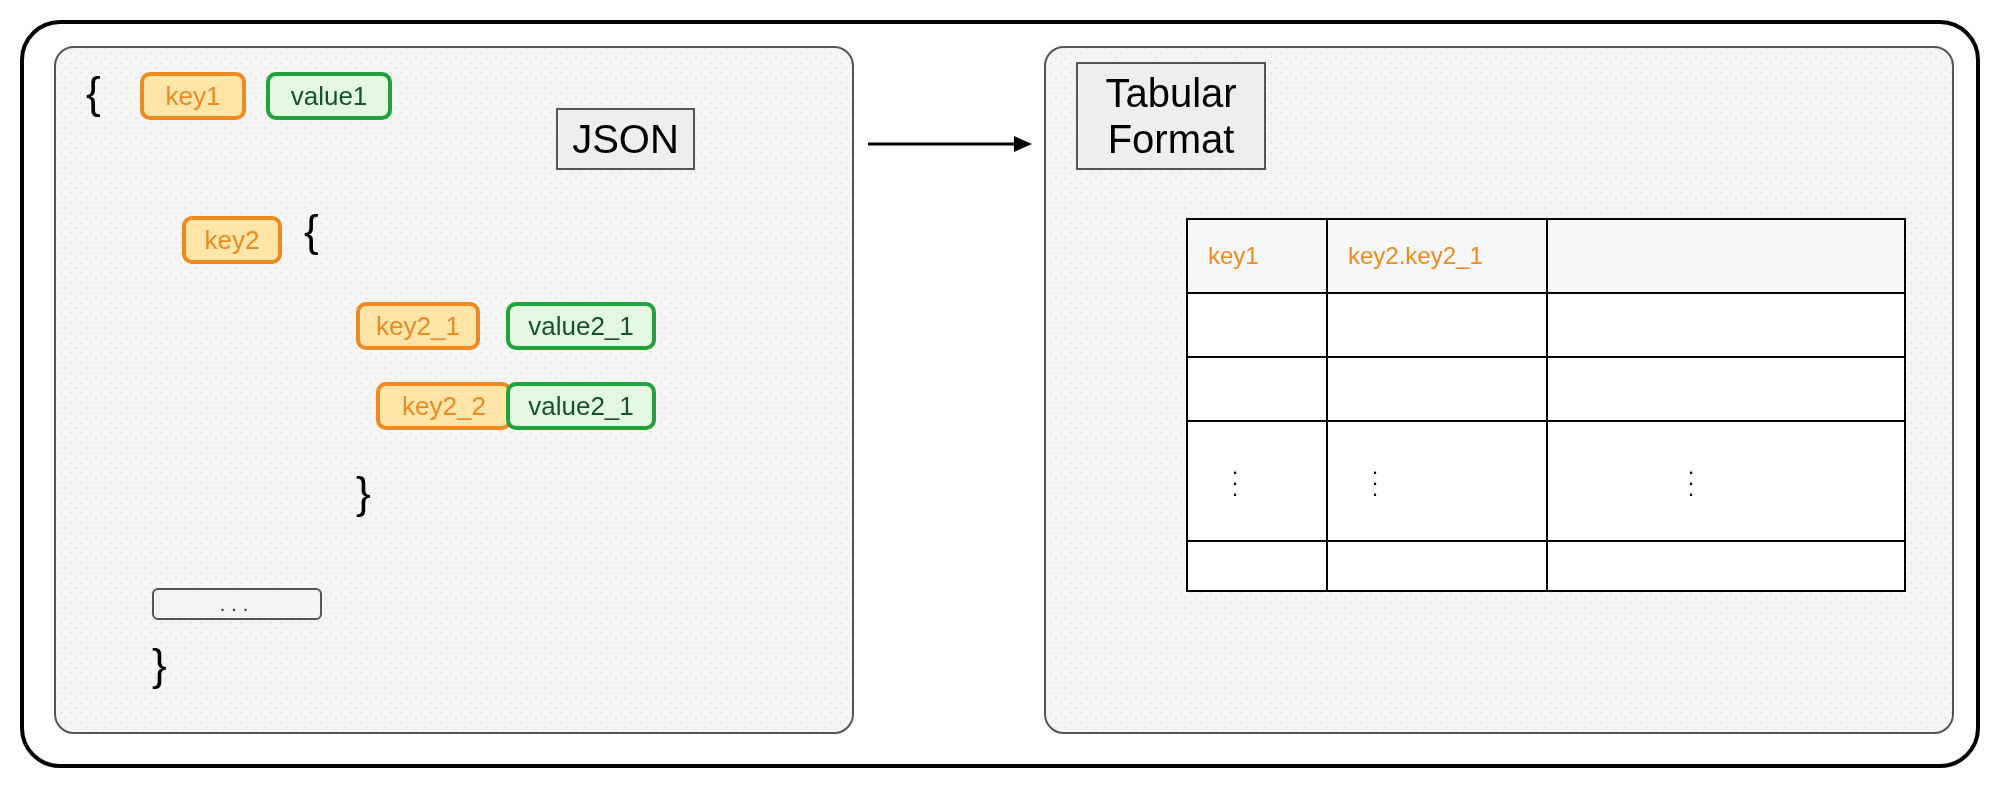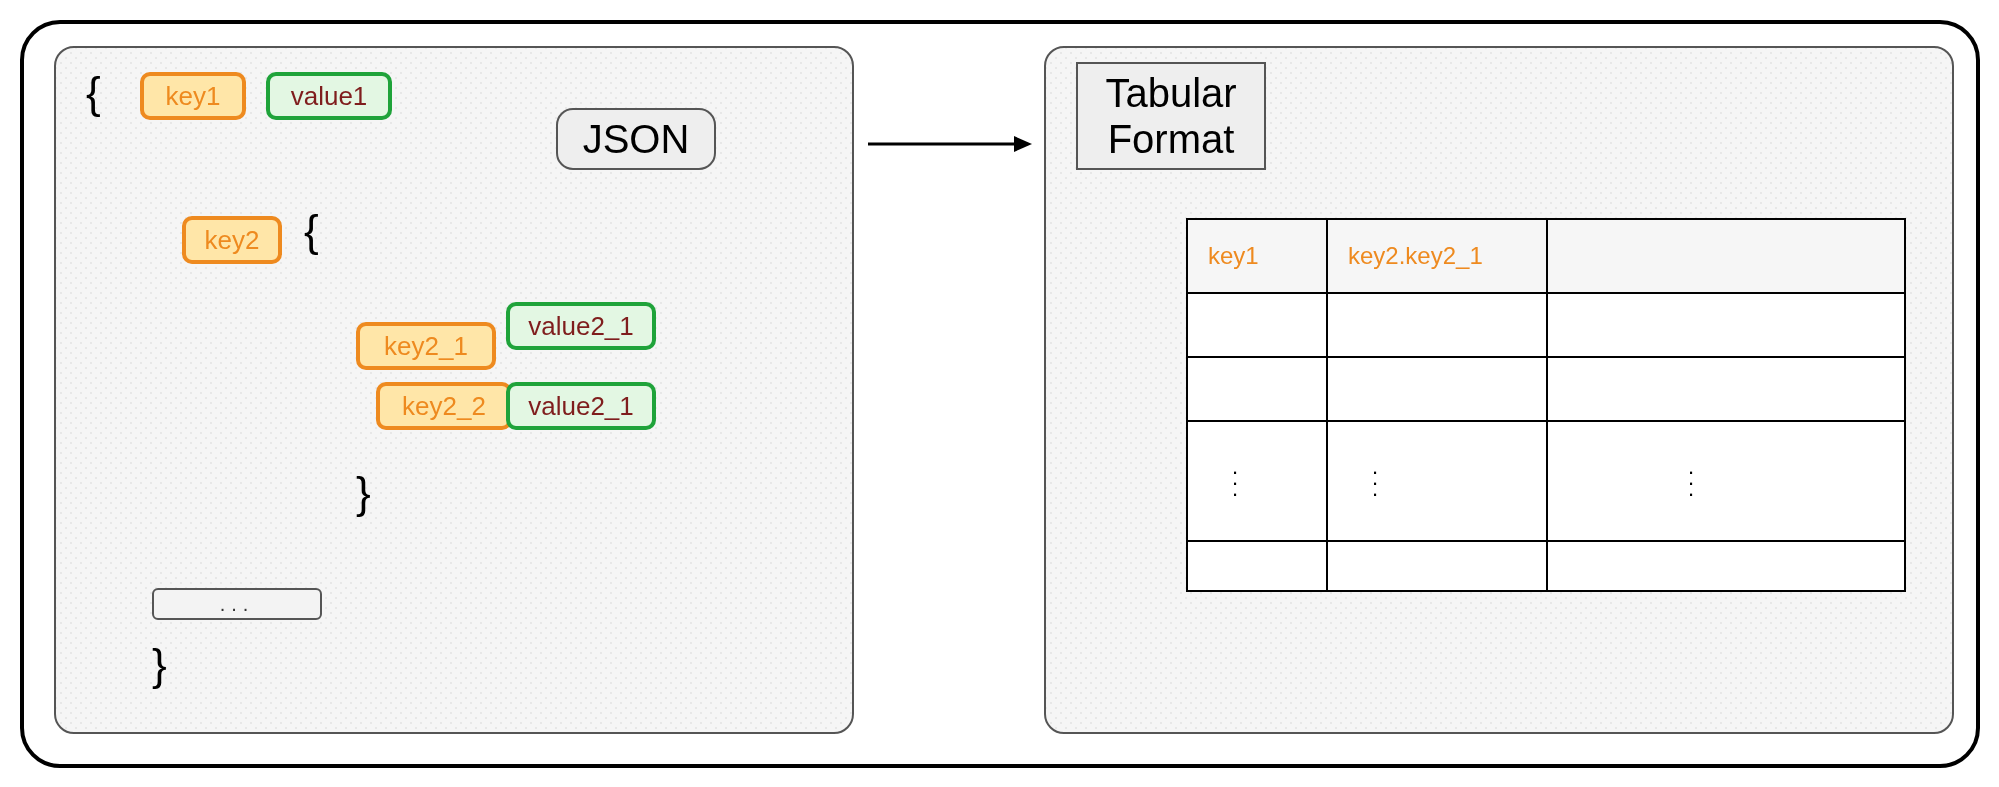--- a/index.html
+++ b/index.html
@@ -60,21 +60,21 @@
     border-style: solid;
   }
   .key-chip {
     background: #ffe6a8;
     border-color: #ee8a1f;
     color: #ee8a1f;
   }
   .val-chip {
     background: #e3f7e3;
     border-color: #1fa33a;
-    color: #7f1d1d;
+    color: #14532d;
   }
   .ellipsis-chip {
     position: absolute;
     height: 32px;
     width: 170px;
     border: 2px solid #555;
     border-radius: 6px;
     background: #f3f3f3;
     display: flex;
     align-items: center;
@@ -142,31 +142,31 @@
   .col2 { width: 220px; }
   .col3 { width: auto; }
 </style>
 </head>
 <body>
 
 <div class="outer-frame">
 
   <div class="panel panel-left">
 
-    <div class="title-box" style="left:500px; top:60px; width:160px;border-radius:17px;">JSON</div>
+    <div class="title-box" style="left:500px; top:60px; width:139px;">JSON</div>
 
     <span class="brace" style="left:30px; top:20px;">{</span>
 
     <span class="key-chip" style="left:84px; top:24px; width:106px;">key1</span>
     <span class="val-chip" style="left:210px; top:24px; width:126px;">value1</span>
 
     <span class="key-chip" style="left:126px; top:168px; width:100px;text-align:right;">key2</span>
     <span class="brace" style="left:248px; top:158px;">{</span>
 
-    <span class="key-chip" style="left:300px; top:254px; width:140px;margin-top:20px;">key2_1</span>
+    <span class="key-chip" style="left:300px; top:254px; width:124px;">key2_1</span>
     <span class="val-chip" style="left:450px; top:254px; width:150px;">value2_1</span>
 
     <span class="key-chip" style="left:300px; top:334px; width:136px;margin-left:20px;">key2_2</span>
     <span class="val-chip" style="left:450px; top:334px; width:150px;">value2_1</span>
 
     <span class="brace" style="left:300px; top:420px;">}</span>
 
     <span class="ellipsis-chip" style="left:96px; top:540px;">...</span>
 
     <span class="brace" style="left:96px; top:592px;">}</span>

